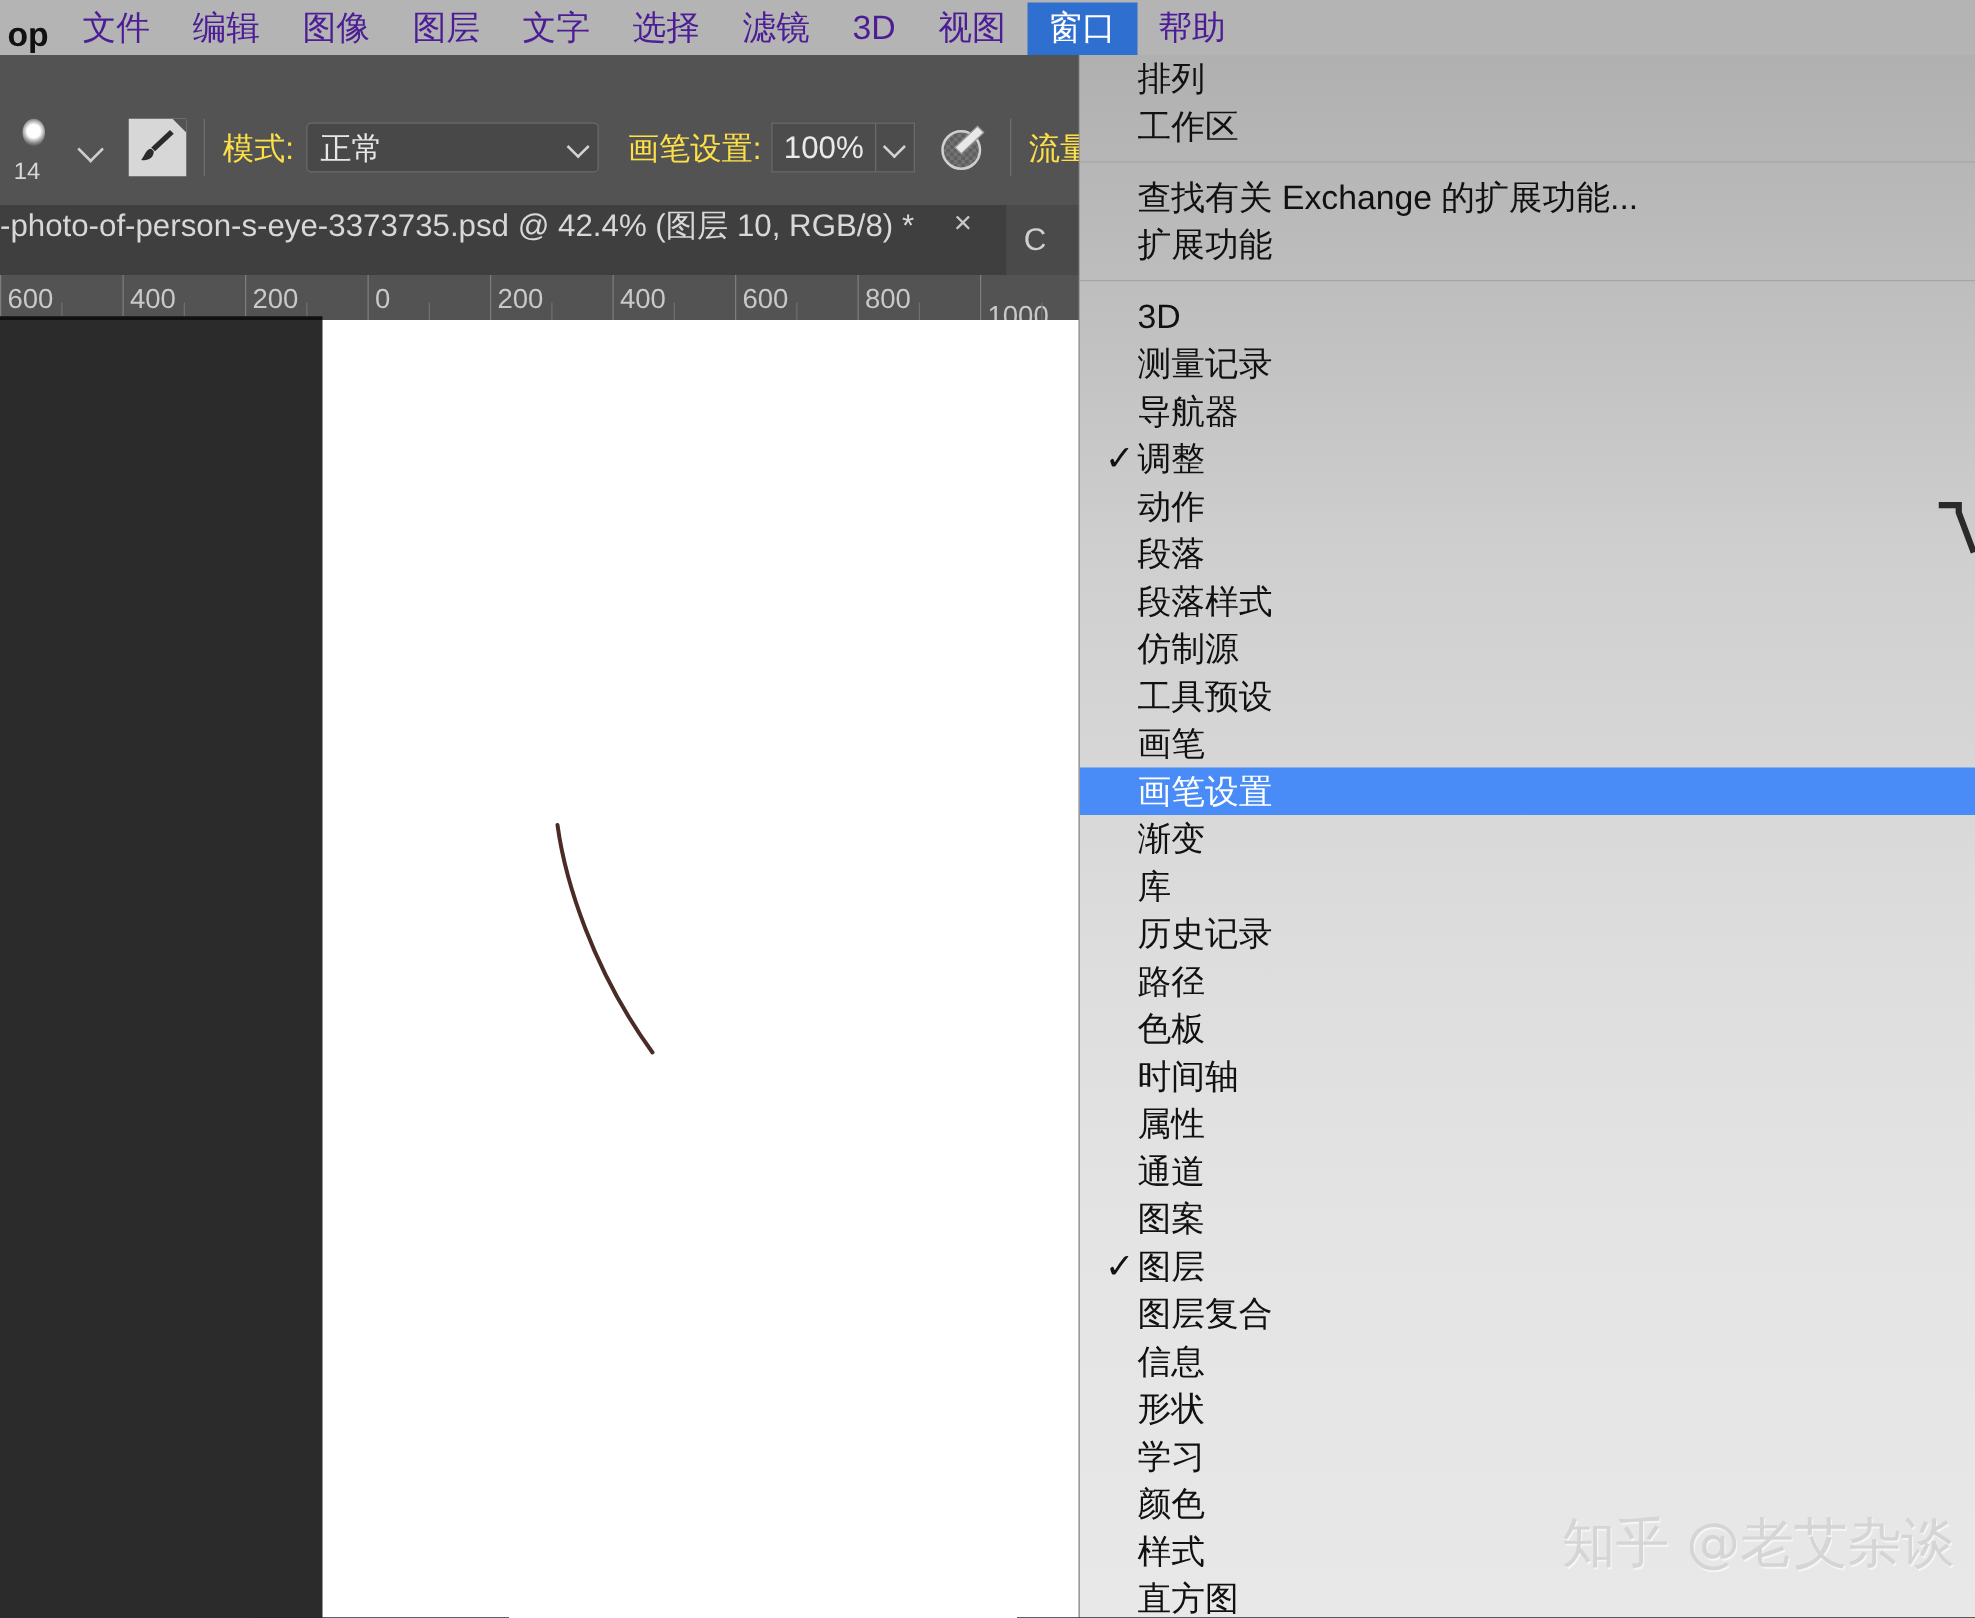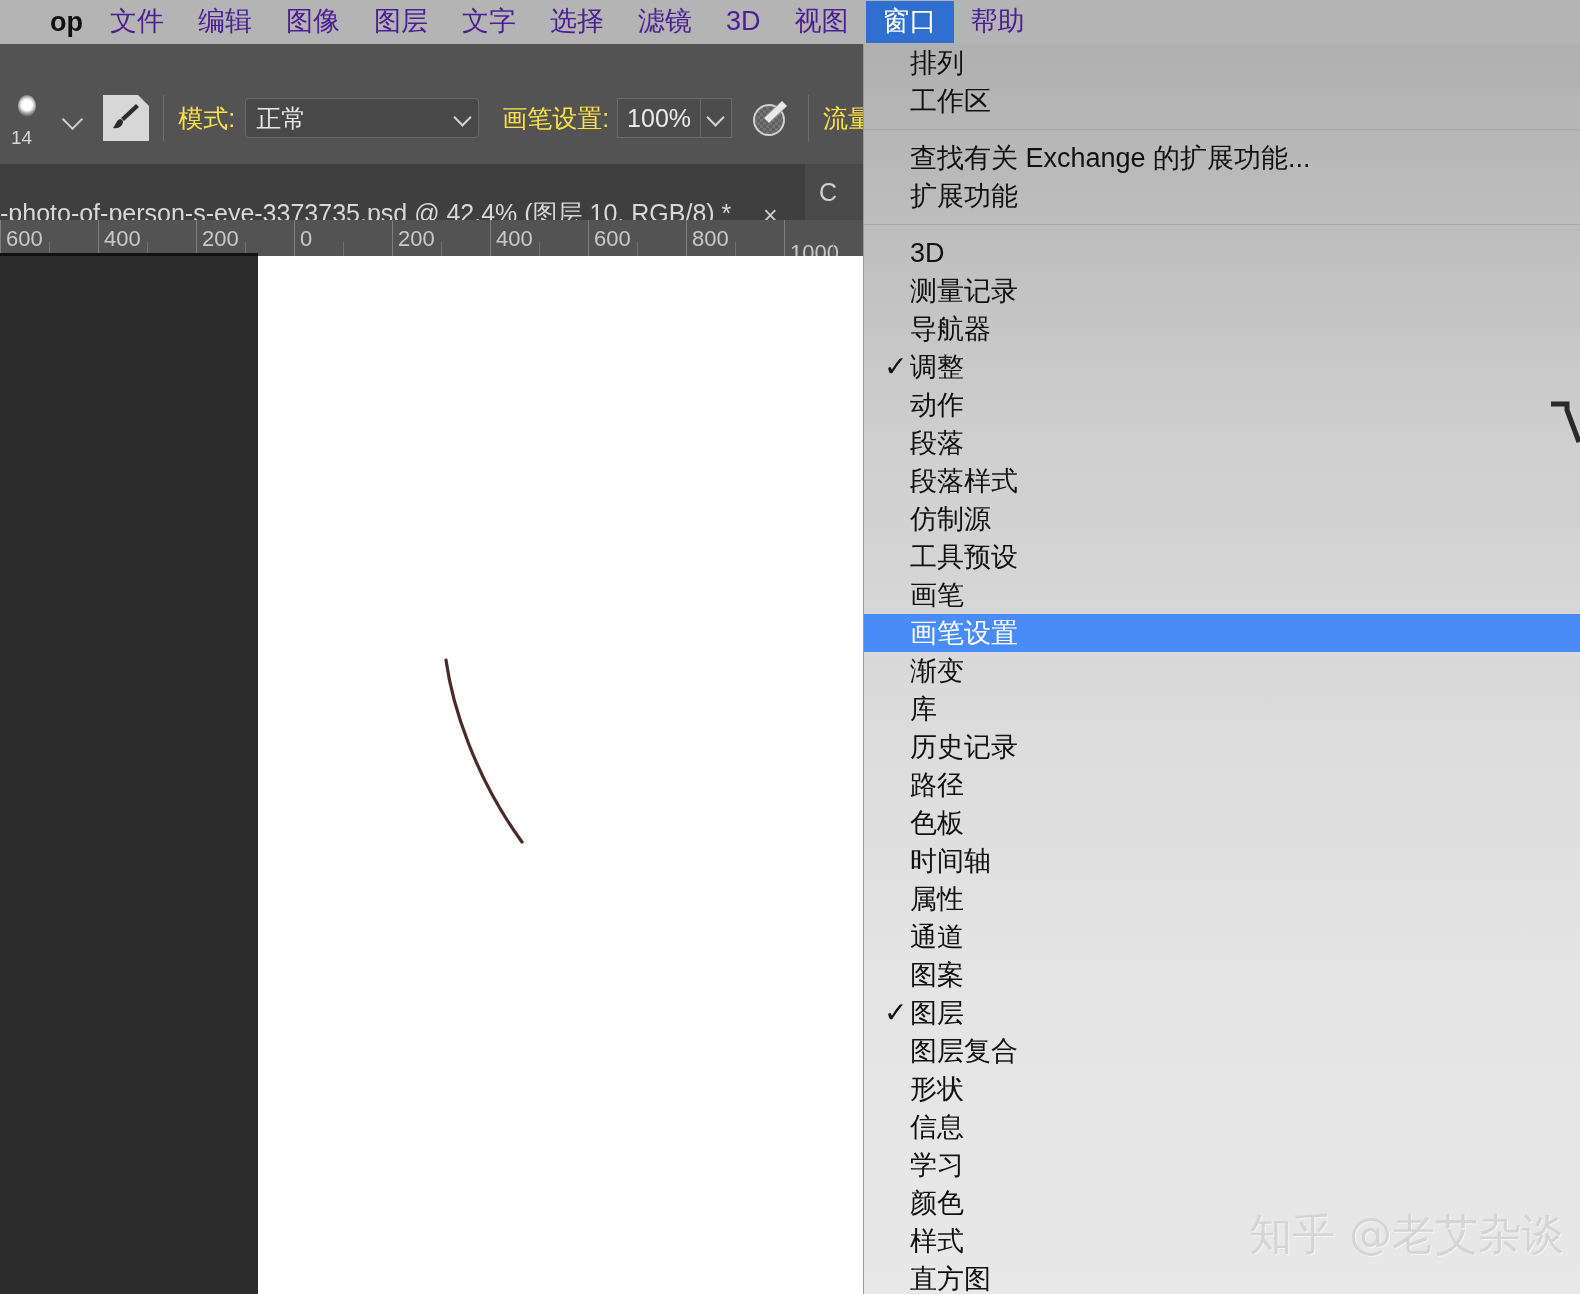--- a/index.html
+++ b/index.html
@@ -4,23 +4,22 @@
 <style>
   html,body{margin:0;padding:0;}
   body{
     width:1580px;height:1294px;overflow:hidden;
     font-family:"Liberation Sans","DejaVu Sans",sans-serif;
     background:#2b2b2b;position:relative;
   }
   
   #menubar{
     position:absolute;left:0;top:0;width:1580px;height:44px;
-    background:#b4b4b4;display:flex;align-items:center;
+    background:#b4b4b4;display:flex;align-items:flex-end;
     box-sizing:border-box;
-    padding-left:44px;
   }
   #menubar .app-name{
     font-size:27px;font-weight:bold;color:#111;margin-left:-4px;
     padding:0 10px;letter-spacing:0px;
   }
   #menubar .mi{
     font-size:27px;color:#4c1d95;padding:5px 17px 7px 17px;
     white-space:nowrap;line-height:30px;
   }
   #menubar .mi.active{background:#2f6fd0;color:#fff;}
@@ -79,21 +78,21 @@
   }
   #opacity-box .val{font-size:25px;color:#eaeaea;padding:0 9px;}
   #opacity-box .divider{width:1px;height:38px;background:#6a6a6a;}
   .airbrush{width:46px;height:46px;margin-left:16px;position:relative;flex:0 0 auto;}
   
   #tabbar{
     position:absolute;left:0;top:164px;width:1580px;height:56px;background:#454545;
   }
   #doctab{
     position:absolute;left:0;top:0;height:68px;background:#3f3f3f;
-    display:flex;align-items:flex-end;padding-right:10px;box-sizing:border-box;
+    display:flex;align-items:flex-start;padding-right:10px;box-sizing:border-box;
     border-bottom:2px solid #3f3f3f;width:805px;
   }
   #doctab .title{font-size:25px;color:#d8d8d8;white-space:nowrap;}
   #doctab .close{
     font-size:25px;color:#c9c9c9;margin-left:26px;width:26px;text-align:center;
   }
   #nexttab{
     position:absolute;left:805px;top:0;height:56px;width:58px;background:#4a4a4a;
     display:flex;align-items:center;justify-content:flex-start;padding-left:14px;
     box-sizing:border-box;font-size:25px;color:#d0d0d0;overflow:hidden;
@@ -403,25 +402,25 @@
       <div class="mitem">
         <div class="check">✓</div>
         <div class="txt">图层</div>
       </div>
       <div class="mitem">
         <div class="check"></div>
         <div class="txt">图层复合</div>
       </div>
       <div class="mitem">
         <div class="check"></div>
+        <div class="txt">信息</div>
+      </div>
+      <div class="mitem">
+        <div class="check"></div>
         <div class="txt">形状</div>
-      </div>
-      <div class="mitem">
-        <div class="check"></div>
-        <div class="txt">信息</div>
       </div>
       <div class="mitem">
         <div class="check"></div>
         <div class="txt">学习</div>
       </div>
       <div class="mitem">
         <div class="check"></div>
         <div class="txt">颜色</div>
       </div>
       <div class="mitem">

